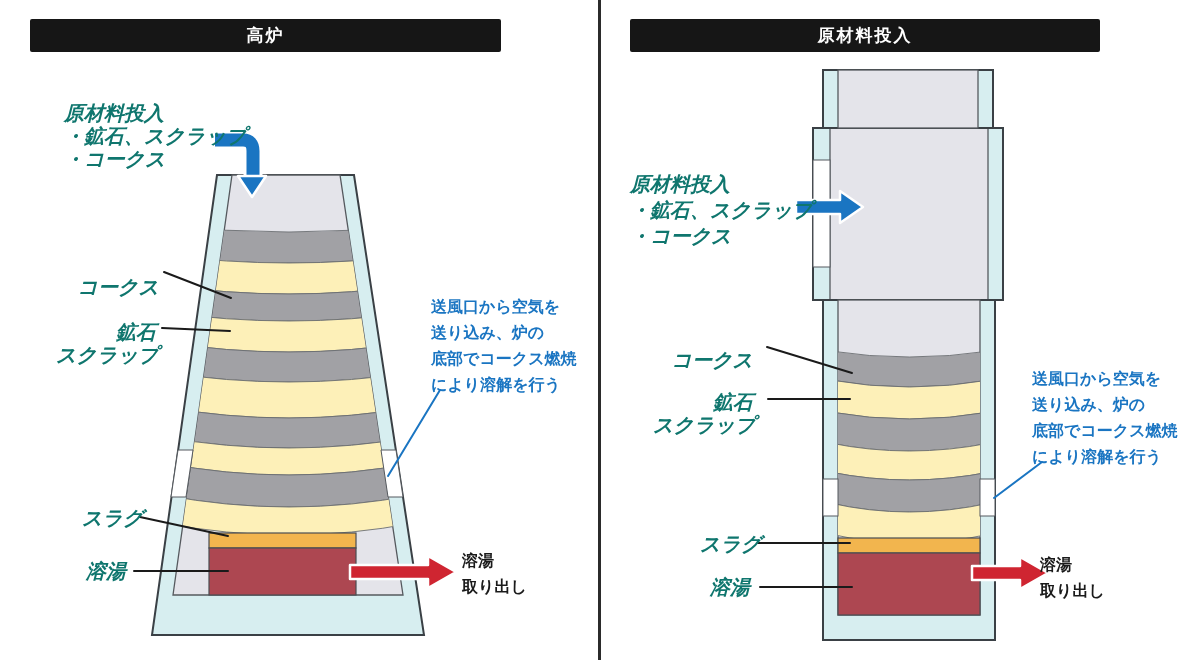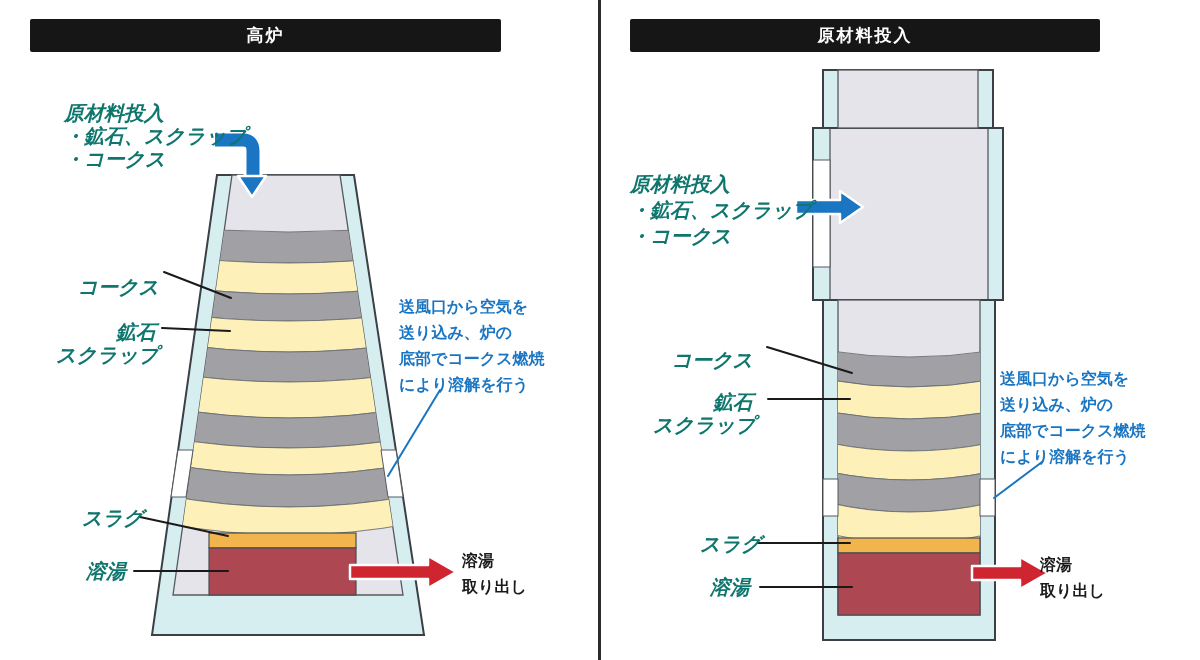--- a/index.html
+++ b/index.html
@@ -9,21 +9,21 @@
   .panel.right{left:600px;}
   .divider{position:absolute;left:598px;top:0;width:3px;height:660px;background:#2b2b2b;}
   .titlebar{position:absolute;top:19px;height:33px;background:#161616;color:#ffffff;
             text-align:center;font-weight:bold;font-size:17px;line-height:33px;
             border-radius:2px;letter-spacing:2px;}
   .diagram-svg{position:absolute;left:0;top:0;width:600px;height:660px;}
   .label{position:absolute;font-weight:bold;font-size:20px;color:#0f766e;
          line-height:23px;white-space:nowrap;font-style:italic;}
   .right-align{text-align:right;margin-top:16px;}
   .note{position:absolute;font-weight:bold;font-size:16px;color:#1a75c2;
-        line-height:26px;white-space:nowrap;}
+        line-height:26px;white-space:nowrap;margin-left:32px;}
   .tap{position:absolute;font-weight:bold;font-size:16px;color:#1a1a1a;
        line-height:26px;white-space:nowrap;}
 </style>
 </head>
 <body>
 
 <div class="canvas">
 
   <div class="panel left">
     <div class="titlebar" style="left:26px;width:471px;">

